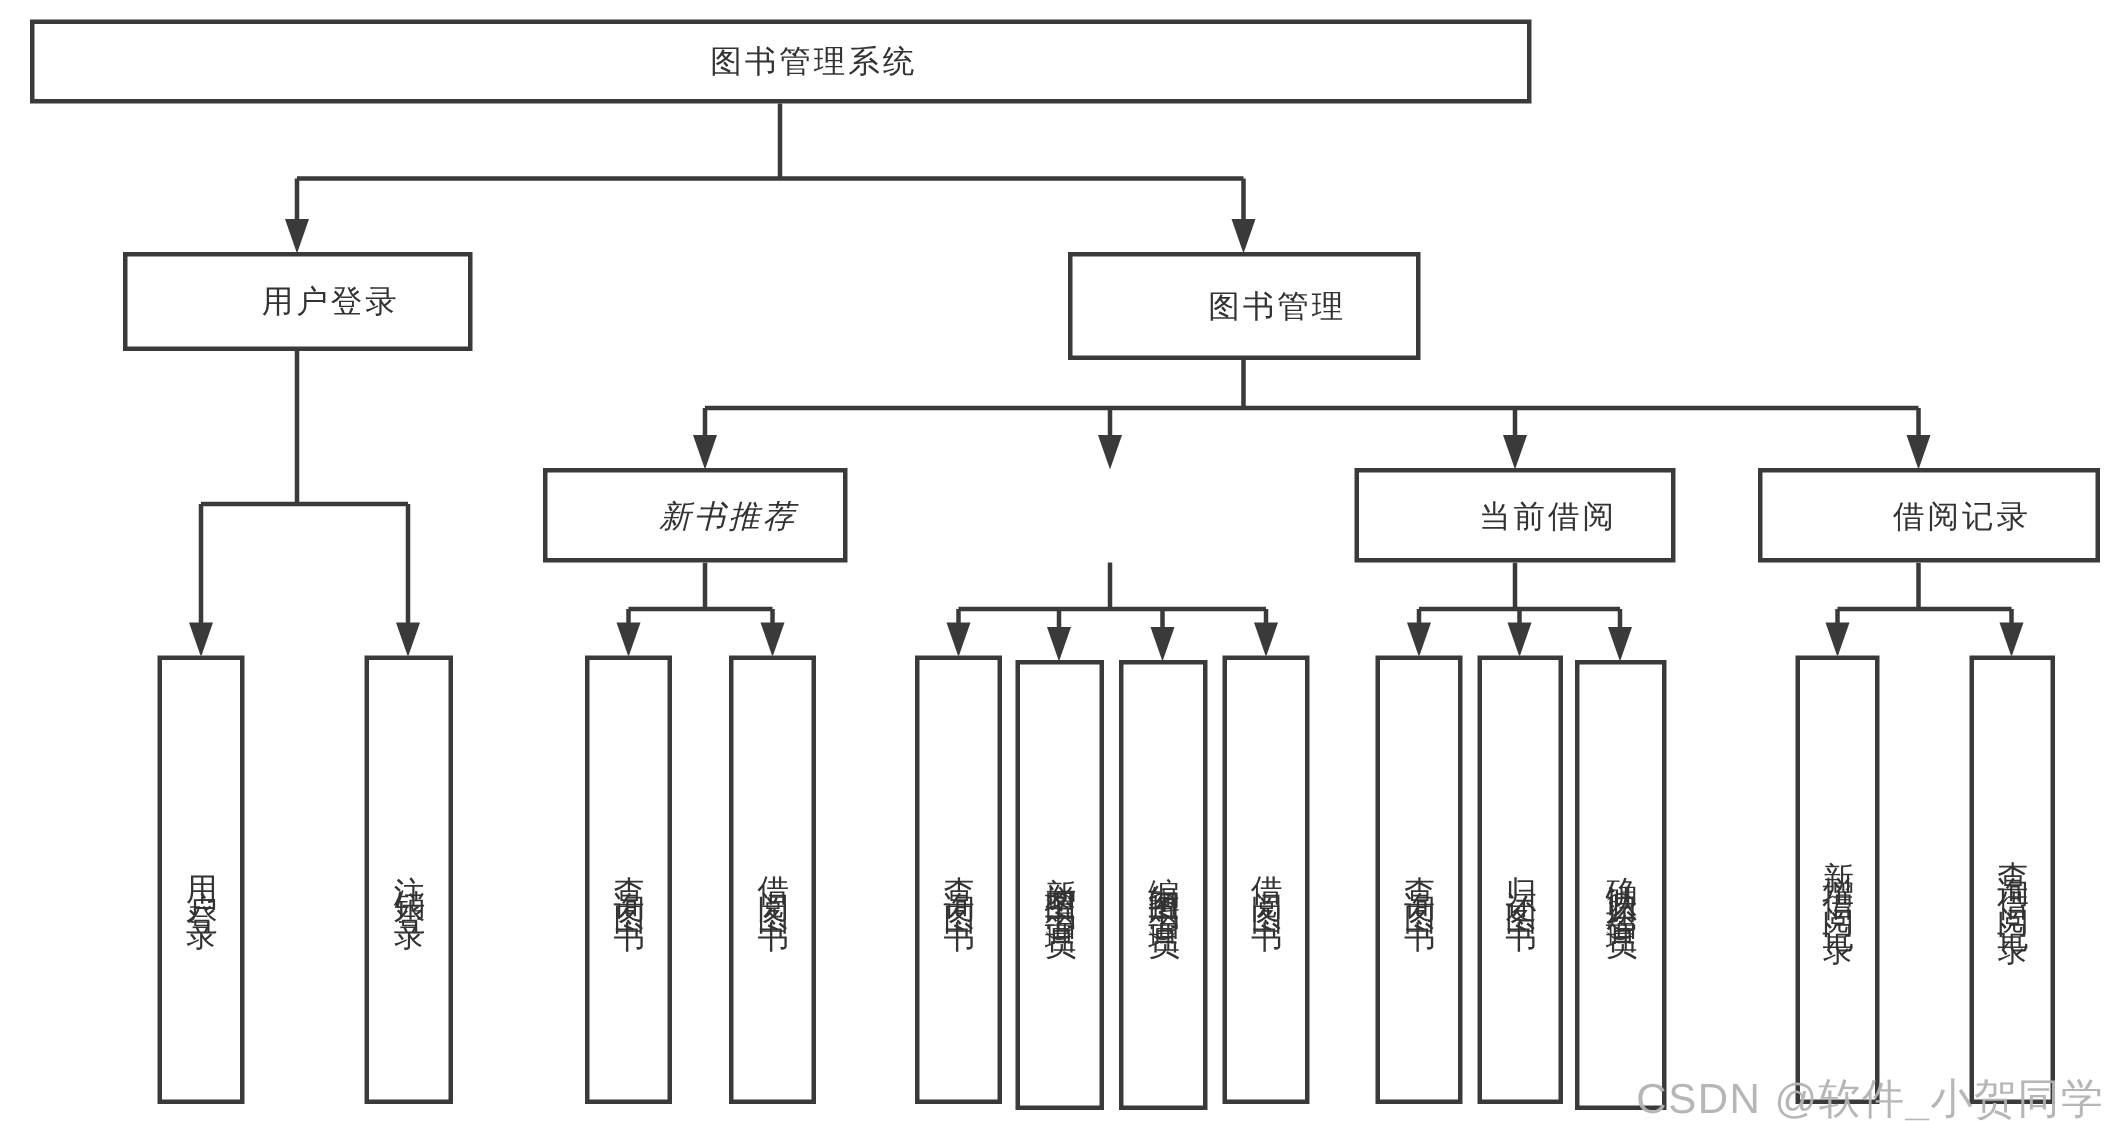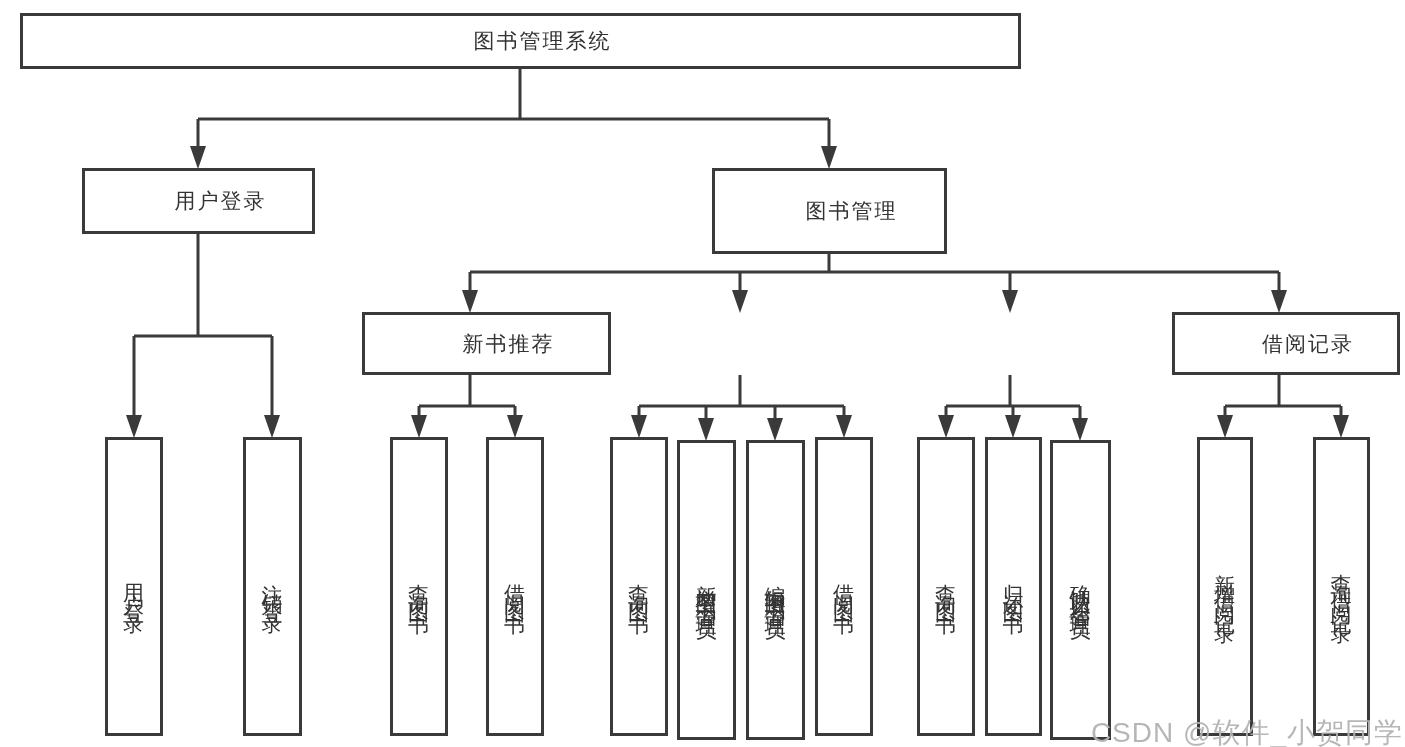--- a/index.html
+++ b/index.html
@@ -121,23 +121,24 @@
     <g>
       <path class="line" d="M1279 375 L1279 406 M1225 406 L1341 406 M1225 406 L1225 416 M1341 406 L1341 416"></path>
       <path class="head" d="M1217 415 L1233 415 L1225 438 Z"></path>
       <path class="head" d="M1333 415 L1349 415 L1341 438 Z"></path>
     </g>
   </svg>
 
   <div class="node h" style="left:20px; top:13px; width:1001px; height:56px;">图书管理系统</div>
 
   <div class="node h" style="left:82px; top:168px; width:233px; height:66px;">用户登录</div>
-  <div class="node h" style="left:712px; top:168px; width:235px; height:86px;">图书管理</div>
+  <div class="node h" style="left:712px; top:168px; width:235px; height:72px;">图书管理</div>
 
-  <div class="node h" style="left:362px; top:312px; width:249px; height:63px;">新书推荐</div>
+  <div class="node h" style="left:362px; top:312px; width:203px; height:63px;font-style:italic;">新书推荐</div>
+  <div class="node h" style="left:903px; top:312px; width:214px; height:63px;">当前借阅</div>
   <div class="node h" style="left:1172px; top:312px; width:228px; height:63px;">借阅记录</div>
 
   <div class="node v" style="left:105px; top:437px; width:58px; height:299px;">用户登录</div>
   <div class="node v" style="left:243px; top:437px; width:59px; height:299px;">注销登录</div>
 
   <div class="node v" style="left:390px; top:437px; width:58px; height:299px;">查询图书</div>
   <div class="node v" style="left:486px; top:437px; width:58px; height:299px;">借阅图书</div>
 
   <div class="node v" style="left:610px; top:437px; width:58px; height:299px;">查询图书</div>
   <div class="node v tight" style="left:677px; top:440px; width:59px; height:300px;">新增图书（管理员）</div>

